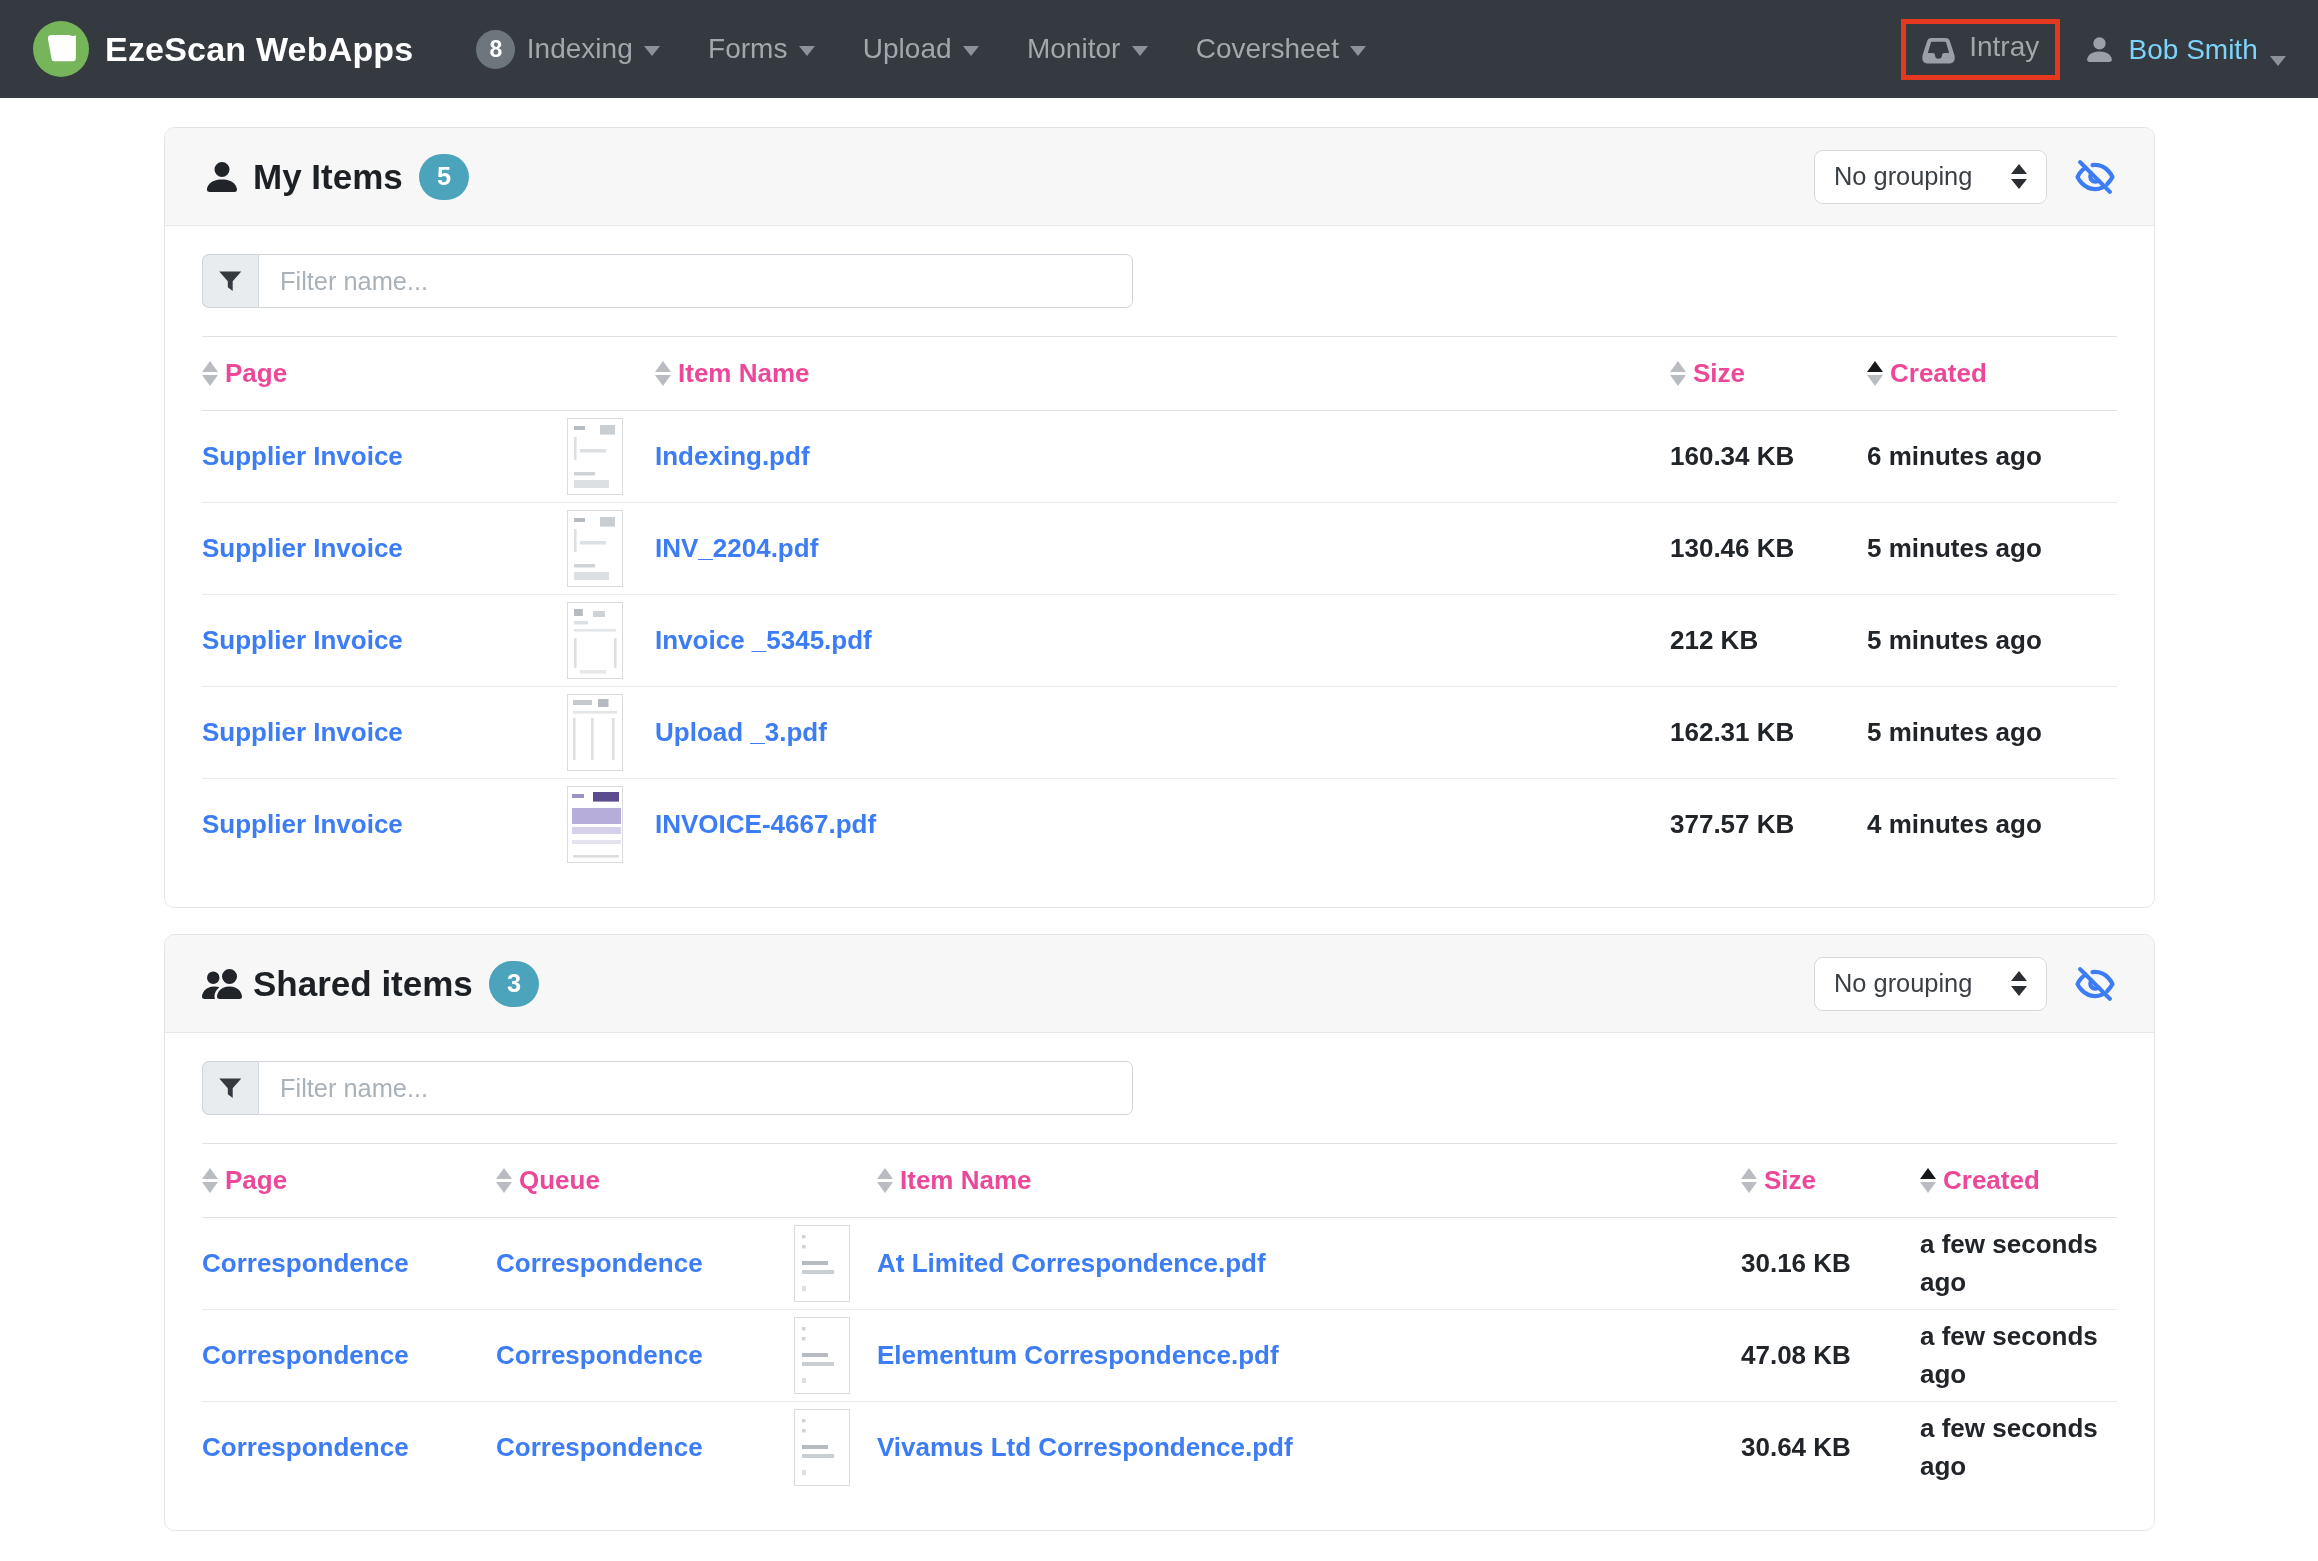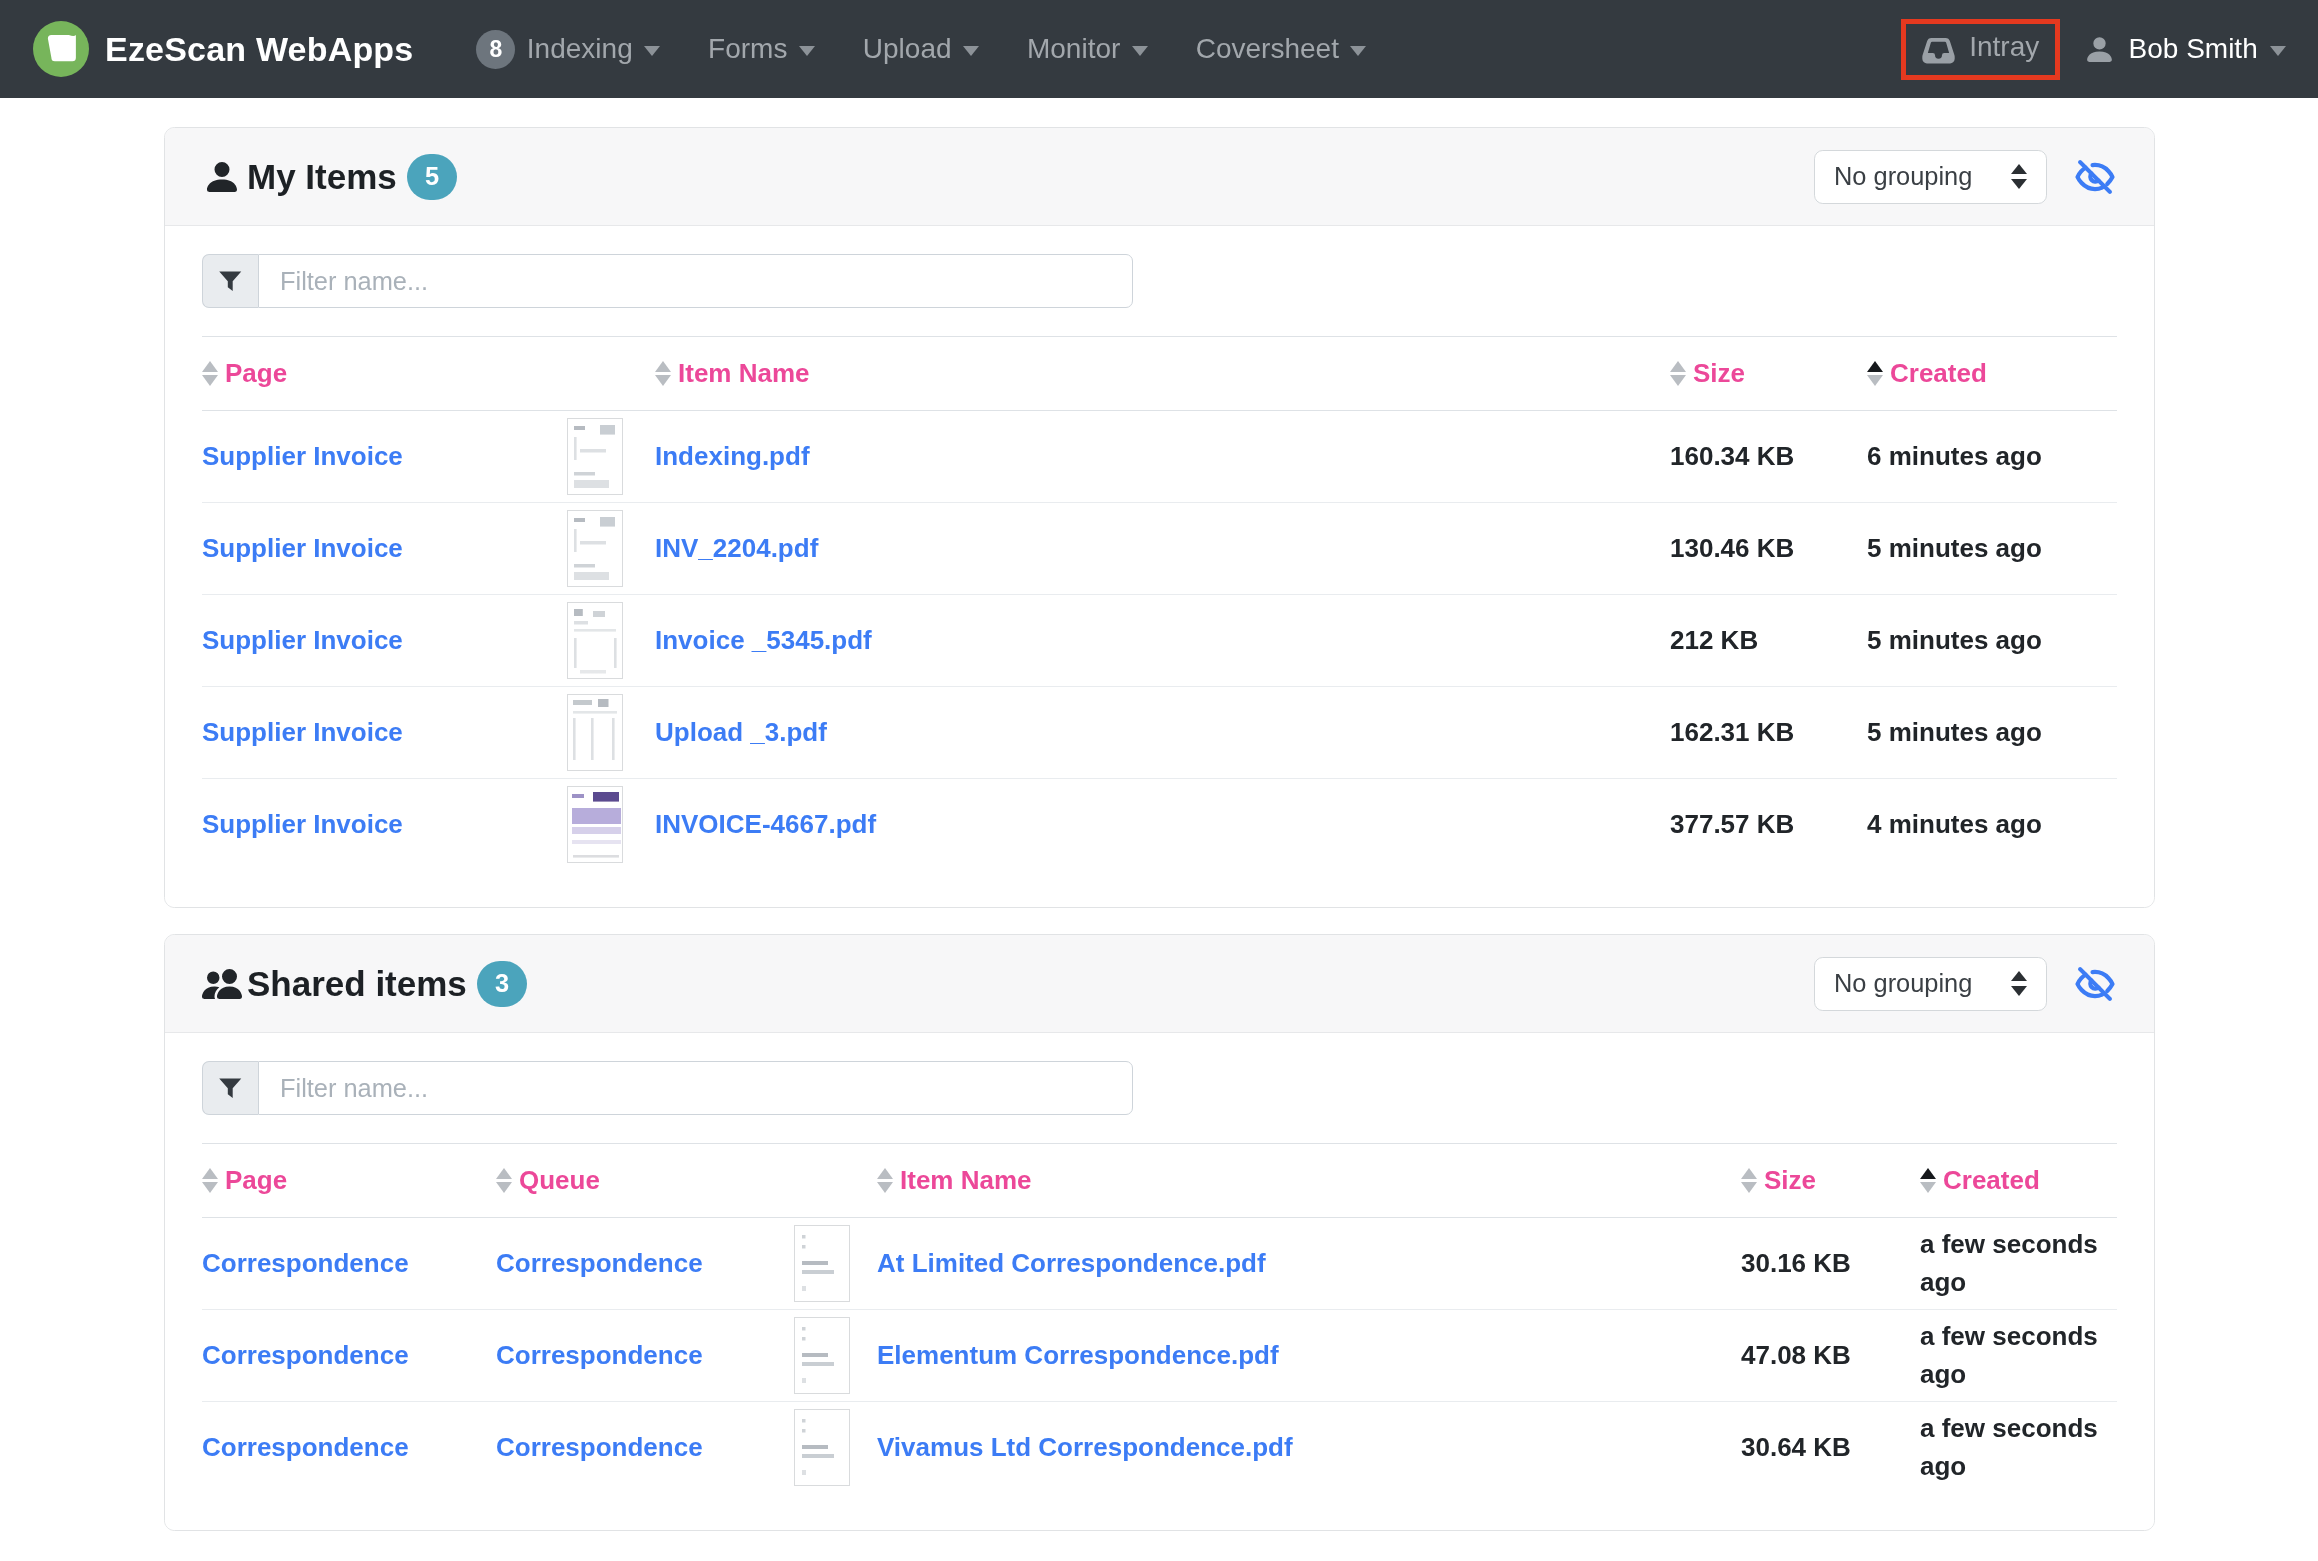--- a/index.html
+++ b/index.html
@@ -14,30 +14,30 @@
   .nav-items { display:flex; align-items:center; margin-left:39px; }
   .nav-item { display:flex; align-items:center; gap:11.4px; padding:0 24px; font-size:28px;
     color:#a2a7ac; cursor:pointer; white-space:nowrap; }
   .nav-badge { min-width:39px; height:39px; border-radius:50%; background:#6d757d; color:#fff;
     font-size:23px; font-weight:700; display:flex; align-items:center; justify-content:center; }
   .caret { width:0; height:0; border-left:8.8px solid transparent; border-right:8.8px solid transparent;
     border-top:10.5px solid #8c9298; margin-top:3.5px; }
   .nav-right { margin-left:auto; display:flex; align-items:center; }
   .intray-box { display:flex; gap:12.3px; border:5.3px solid #e5391f;
     padding:7px 16px 7px 14px; color:#a2a7ac; font-size:28px; cursor:pointer; }
-  .user-menu { display:flex; align-items:center; gap:12.3px; margin-left:23px; color:#ffffff;
+  .user-menu { display:flex; align-items:flex-end; gap:12.3px; margin-left:23px; color:#7dd3fc;
     font-size:28px; cursor:pointer; }
   .icon-gray { fill:#9aa0a6; }
 
   
   .main { padding:29px 164px 0 164px; }
   .card { border:0.9px solid #e1e3e5; border-radius:10.5px; overflow:hidden; margin-bottom:26px; background:#fff; }
   .card-header { background:#f7f7f8; border-bottom:0.9px solid #e7e8ea; height:98px;
     display:flex; align-items:center; padding:0 37px; }
-  .panel-title { display:flex; align-items:center; gap:5px; font-size:35px; font-weight:600; color:#1d2125; }
+  .panel-title { display:flex; align-items:center; gap:11px; font-size:35px; font-weight:600; color:#1d2125; }
   .panel-title svg { width:40px; height:40px; }
   .count-badge { background:#4ba4bc; color:#fff; font-size:25.4px; font-weight:700; min-width:50px;
     height:46px; padding:0 14px; border-radius:24.5px; display:flex; align-items:center;
     justify-content:center; margin-left:5.3px; }
   .header-controls { margin-left:auto; display:flex; align-items:center; gap:26px; }
   .grouping-select { width:233px; height:54px; background:#fff; border:0.9px solid #d4d8db;
     border-radius:8.8px; display:flex; align-items:center; justify-content:space-between;
     padding:0 19px; font-size:25.4px; color:#3a3f44; cursor:pointer; }
   .updown { display:flex; flex-direction:column; gap:4.4px; }
   .updown i { display:block; width:0; height:0; border-left:8.8px solid transparent; border-right:8.8px solid transparent; }

